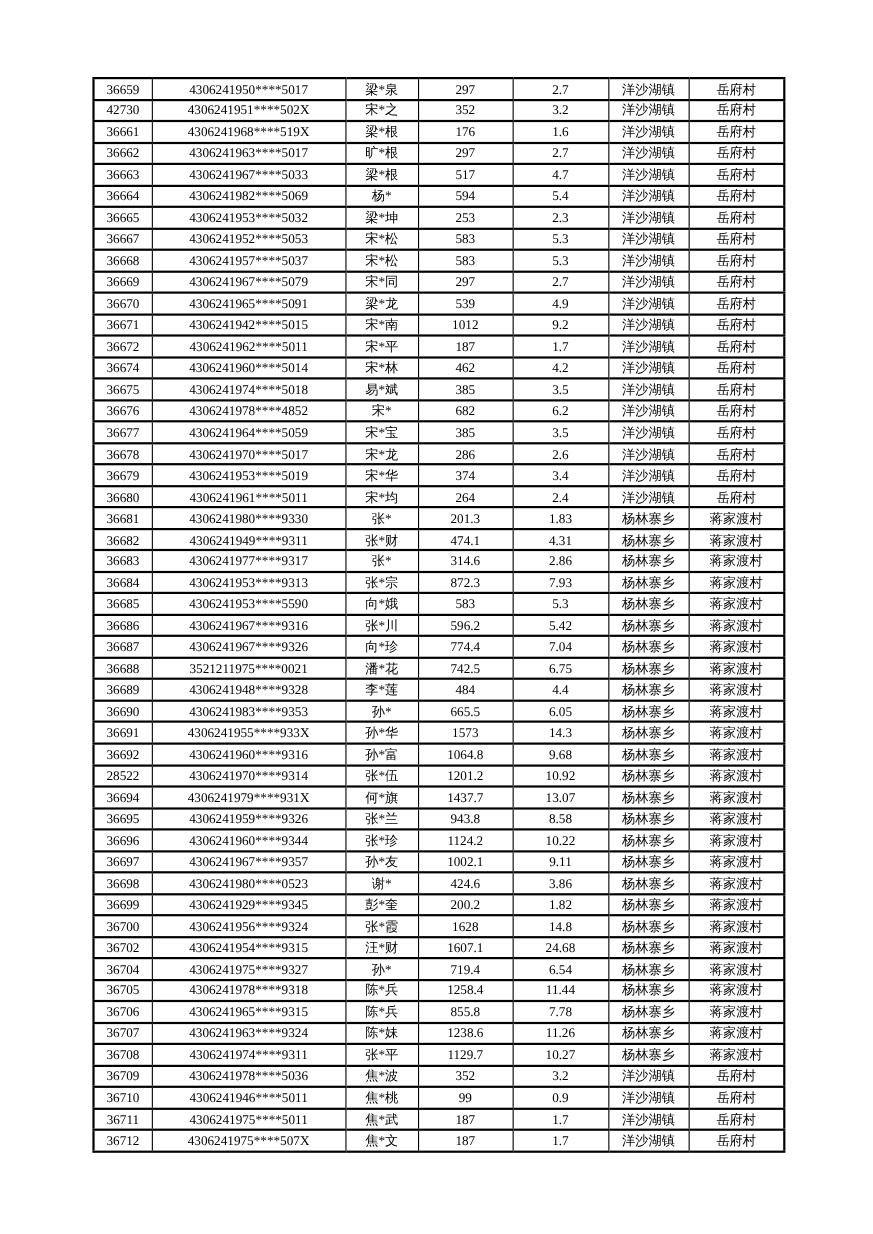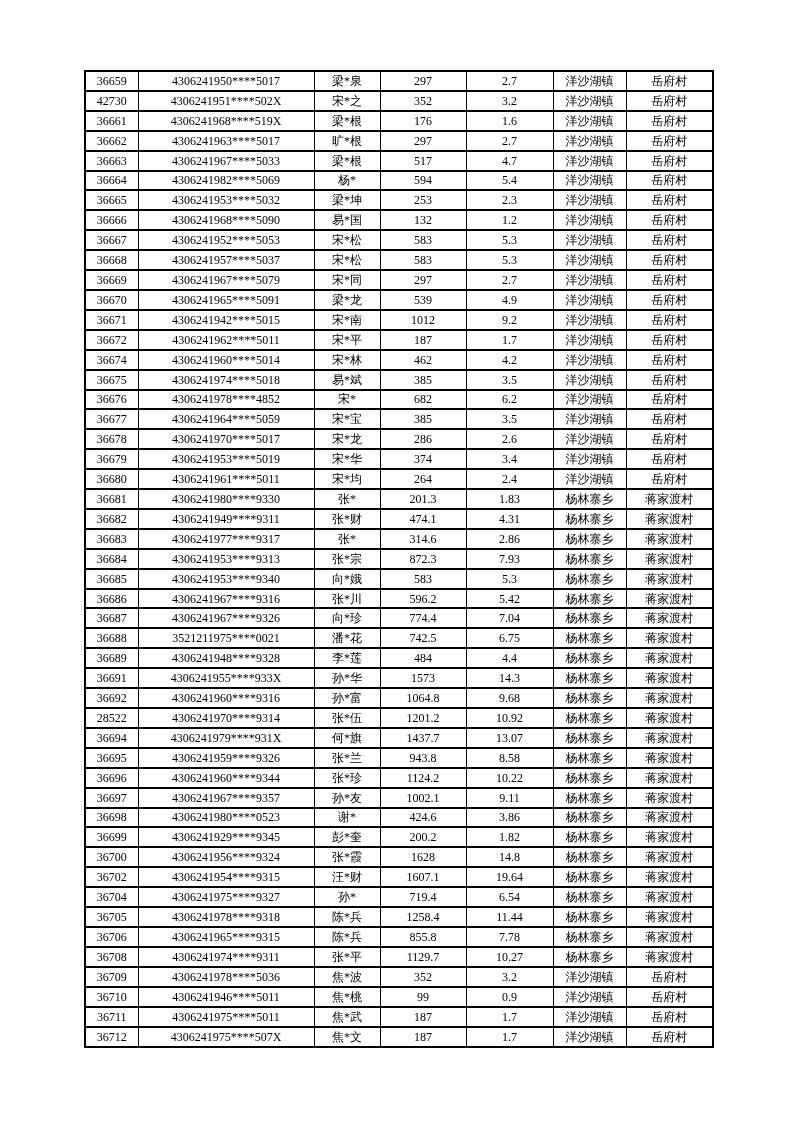--- a/index.html
+++ b/index.html
@@ -120,29 +120,20 @@
         <tr>
           <td>36665</td>
           <td>4306241953****5032</td>
           <td>梁*坤</td>
           <td>253</td>
           <td>2.3</td>
           <td>洋沙湖镇</td>
           <td>岳府村</td>
         </tr>
         <tr>
-          <td>36666</td>
-          <td>4306241968****5090</td>
-          <td>易*国</td>
-          <td>132</td>
-          <td>1.2</td>
-          <td>洋沙湖镇</td>
-          <td>岳府村</td>
-        </tr>
-        <tr>
           <td>36667</td>
           <td>4306241952****5053</td>
           <td>宋*松</td>
           <td>583</td>
           <td>5.3</td>
           <td>洋沙湖镇</td>
           <td>岳府村</td>
         </tr>
         <tr>
           <td>36668</td>
@@ -283,21 +274,21 @@
           <td>36684</td>
           <td>4306241953****9313</td>
           <td>张*宗</td>
           <td>872.3</td>
           <td>7.93</td>
           <td>杨林寨乡</td>
           <td>蒋家渡村</td>
         </tr>
         <tr>
           <td>36685</td>
-          <td>4306241953****9340</td>
+          <td>4306241953****5590</td>
           <td>向*娥</td>
           <td>583</td>
           <td>5.3</td>
           <td>杨林寨乡</td>
           <td>蒋家渡村</td>
         </tr>
         <tr>
           <td>36686</td>
           <td>4306241967****9316</td>
           <td>张*川</td>
@@ -327,20 +318,29 @@
         <tr>
           <td>36689</td>
           <td>4306241948****9328</td>
           <td>李*莲</td>
           <td>484</td>
           <td>4.4</td>
           <td>杨林寨乡</td>
           <td>蒋家渡村</td>
         </tr>
         <tr>
+          <td>36690</td>
+          <td>4306241983****9353</td>
+          <td>孙*</td>
+          <td>665.5</td>
+          <td>6.05</td>
+          <td>杨林寨乡</td>
+          <td>蒋家渡村</td>
+        </tr>
+        <tr>
           <td>36691</td>
           <td>4306241955****933X</td>
           <td>孙*华</td>
           <td>1573</td>
           <td>14.3</td>
           <td>杨林寨乡</td>
           <td>蒋家渡村</td>
         </tr>
         <tr>
           <td>36692</td>
@@ -421,21 +421,21 @@
           <td>1628</td>
           <td>14.8</td>
           <td>杨林寨乡</td>
           <td>蒋家渡村</td>
         </tr>
         <tr>
           <td>36702</td>
           <td>4306241954****9315</td>
           <td>汪*财</td>
           <td>1607.1</td>
-          <td>19.64</td>
+          <td>24.68</td>
           <td>杨林寨乡</td>
           <td>蒋家渡村</td>
         </tr>
         <tr>
           <td>36704</td>
           <td>4306241975****9327</td>
           <td>孙*</td>
           <td>719.4</td>
           <td>6.54</td>
           <td>杨林寨乡</td>
@@ -453,20 +453,29 @@
         <tr>
           <td>36706</td>
           <td>4306241965****9315</td>
           <td>陈*兵</td>
           <td>855.8</td>
           <td>7.78</td>
           <td>杨林寨乡</td>
           <td>蒋家渡村</td>
         </tr>
         <tr>
+          <td>36707</td>
+          <td>4306241963****9324</td>
+          <td>陈*妹</td>
+          <td>1238.6</td>
+          <td>11.26</td>
+          <td>杨林寨乡</td>
+          <td>蒋家渡村</td>
+        </tr>
+        <tr>
           <td>36708</td>
           <td>4306241974****9311</td>
           <td>张*平</td>
           <td>1129.7</td>
           <td>10.27</td>
           <td>杨林寨乡</td>
           <td>蒋家渡村</td>
         </tr>
         <tr>
           <td>36709</td>

